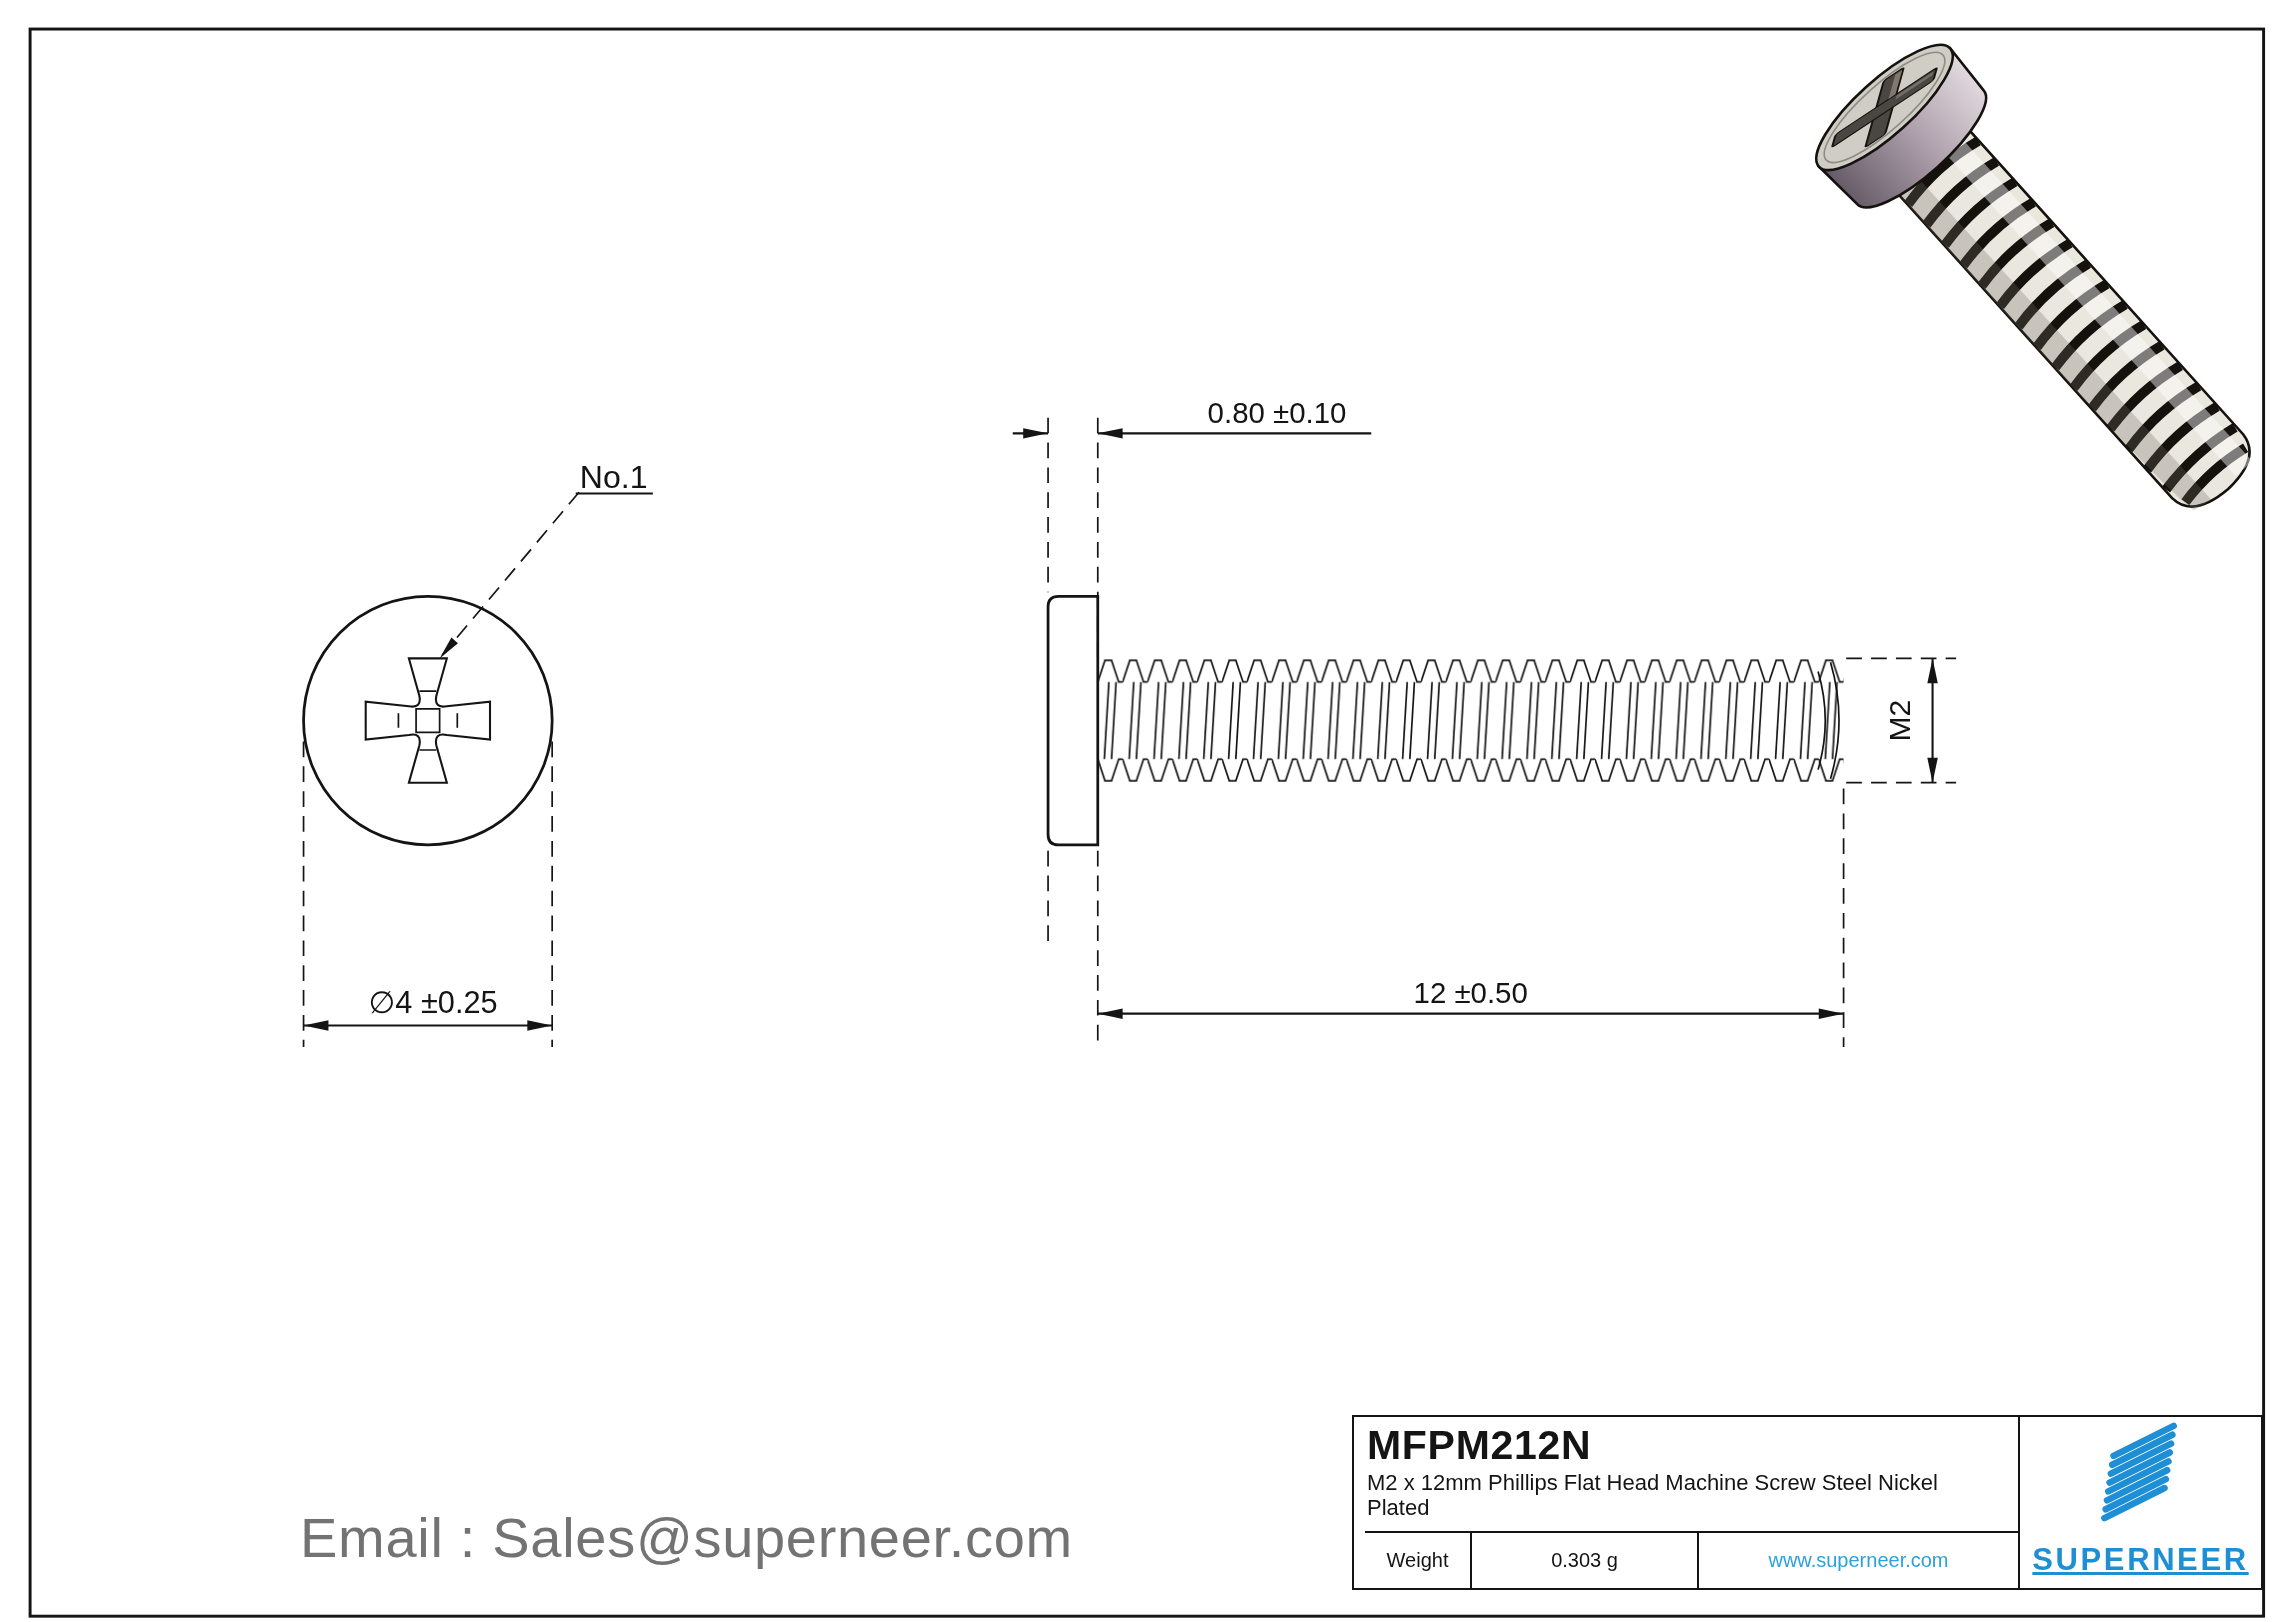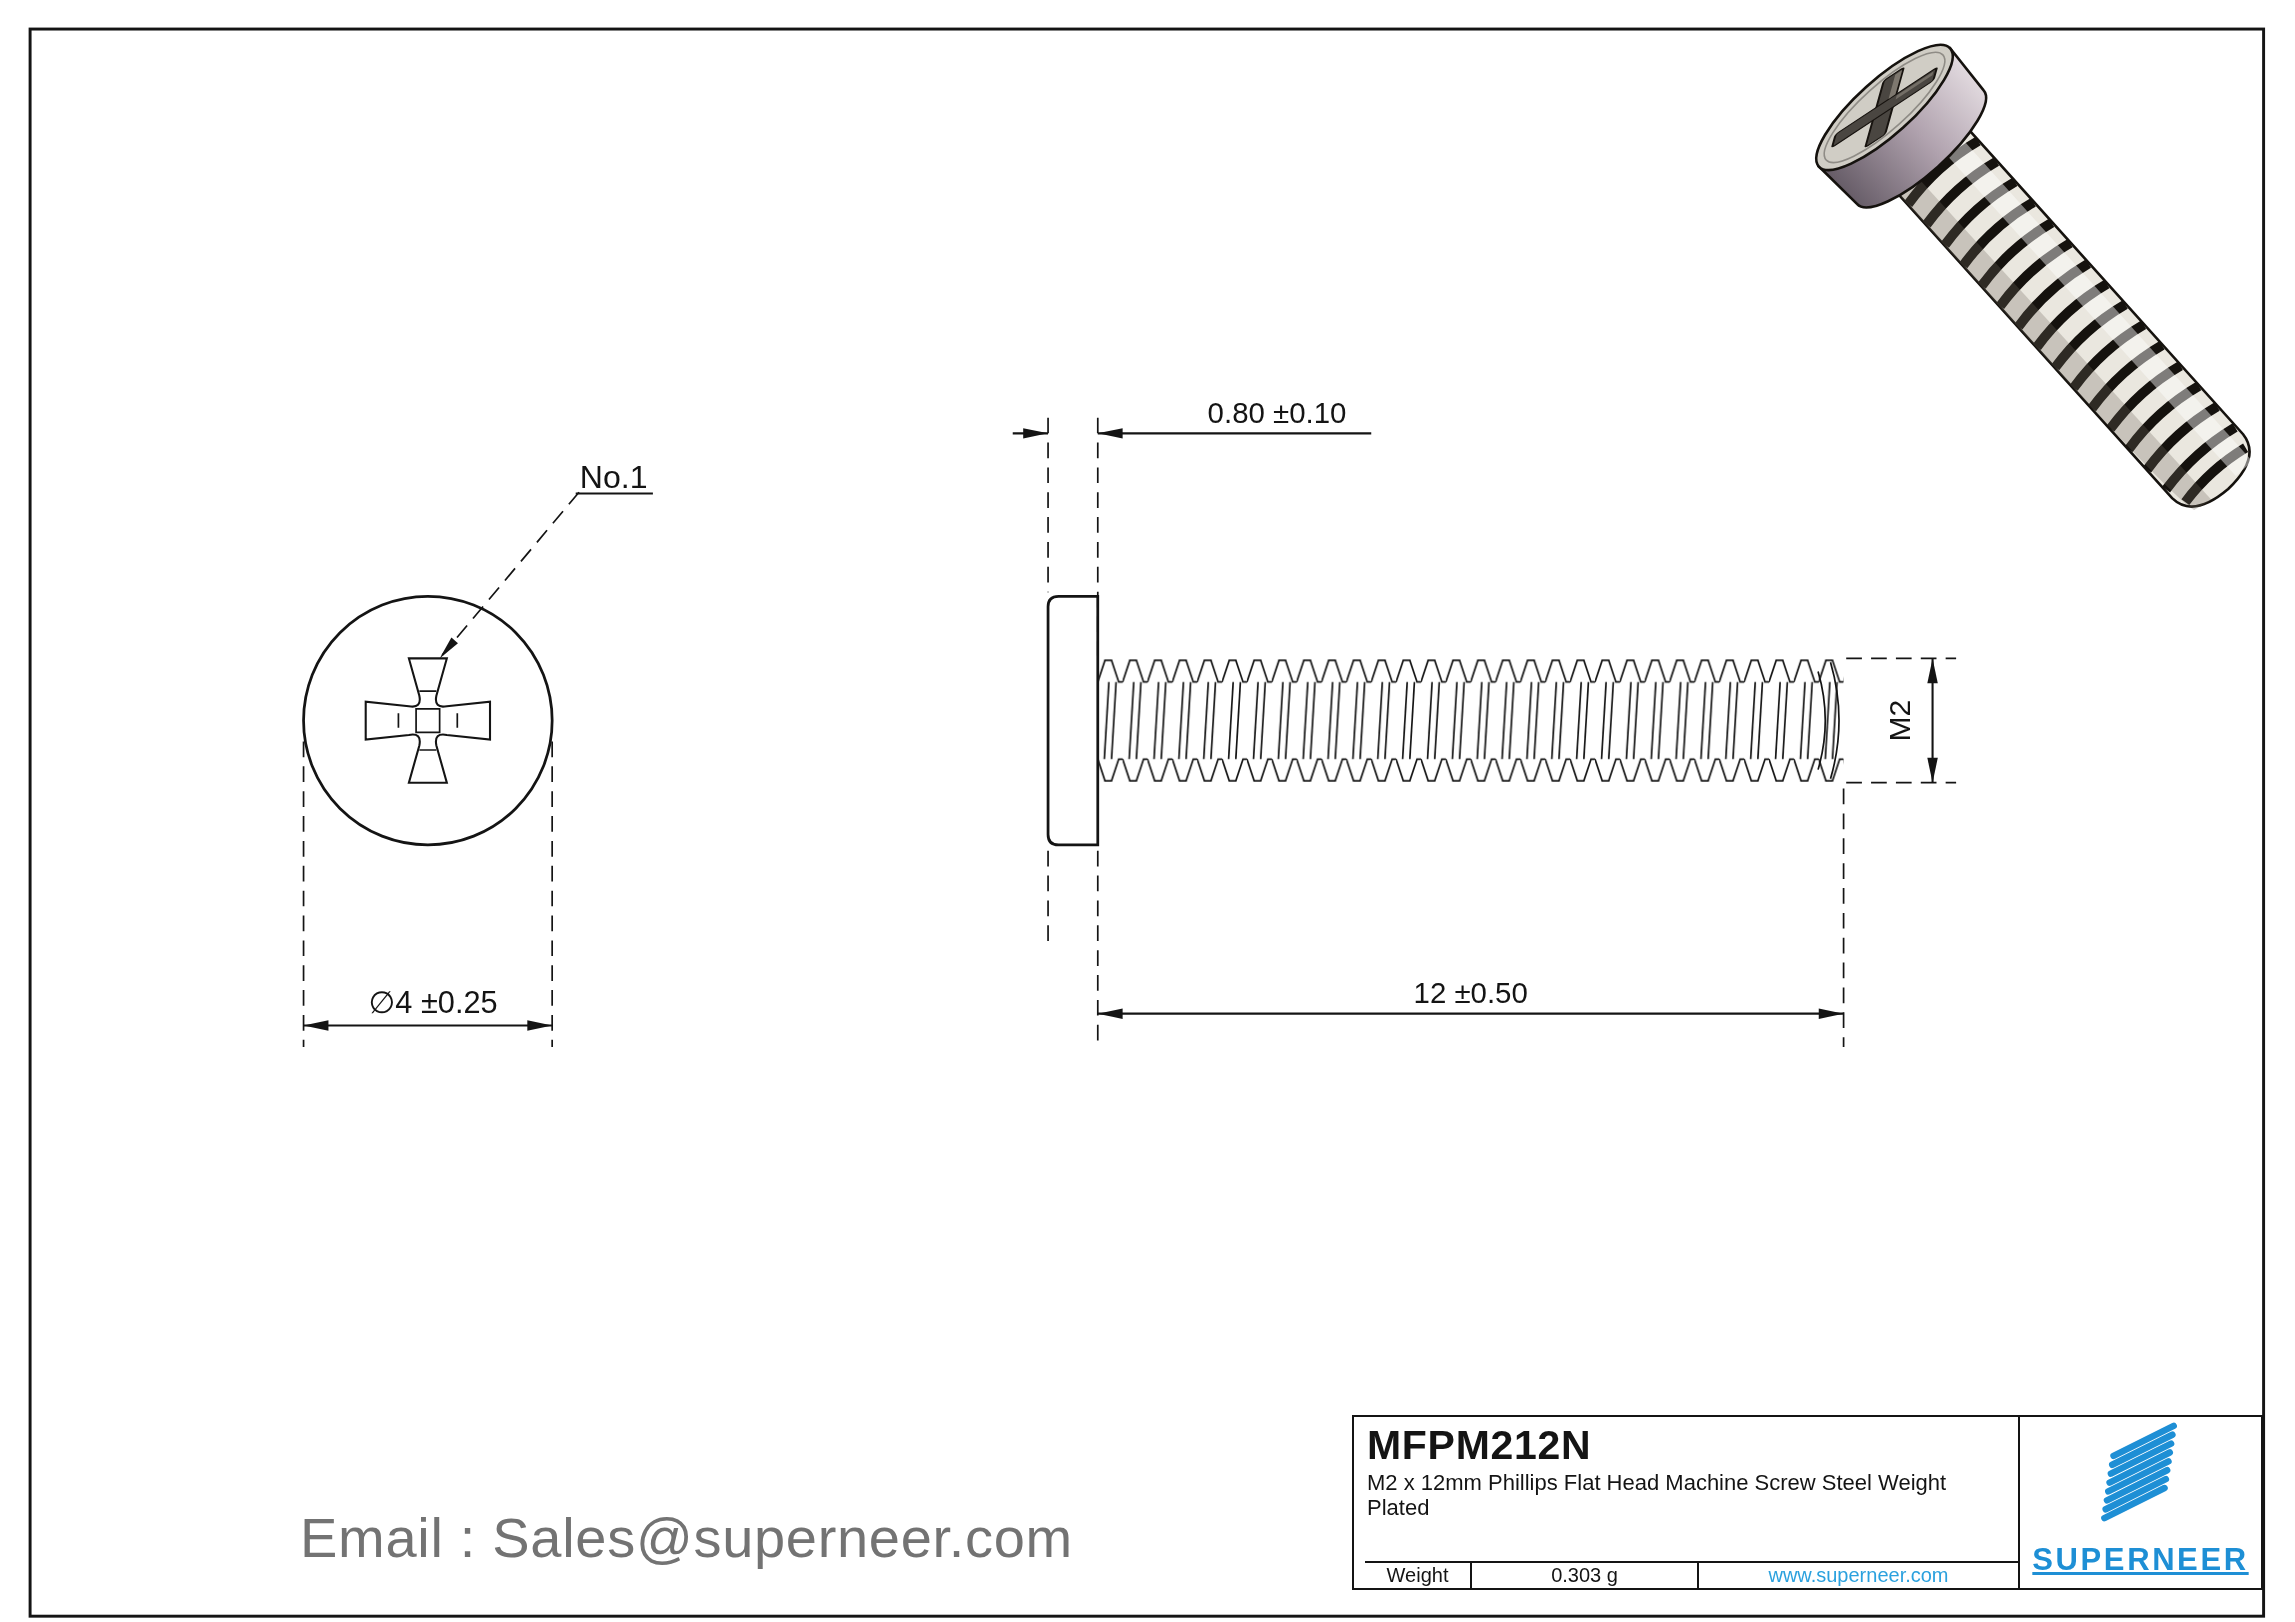--- a/index.html
+++ b/index.html
@@ -18,21 +18,21 @@
     position:absolute;left:300px;top:1505px;font-size:56px;letter-spacing:0.7px;color:#737373;
     white-space:nowrap;
   }
   
   .titleblock{
     position:absolute;left:1352px;top:1415px;width:911px;height:175px;
     border:2.6px solid #141414;box-sizing:border-box;display:flex;background:#fff;
   }
   .tb-left{width:666px;min-width:666px;display:flex;flex-direction:column;
     border-right:2.6px solid #141414;box-sizing:border-box;}
-  .tb-row1{height:144px;box-sizing:border-box;padding:5.2px 9.2px 0 13px;overflow:hidden;}
+  .tb-row1{height:114px;box-sizing:border-box;padding:5.2px 9.2px 0 13px;overflow:hidden;}
   .pn{font-size:41px;font-weight:bold;line-height:46px;letter-spacing:0.7px;}
   .desc{font-size:22px;line-height:25px;margin-top:2px;}
   .tb-row2,.tb-row3{display:flex;border-top:2.6px solid #141414;box-sizing:border-box;}
   .tb-row2{height:30px;}
   .tb-row3{flex:1;margin-left:11px;}
   .tb-cell{display:flex;align-items:center;justify-content:center;font-size:20px;
     box-sizing:border-box;white-space:nowrap;overflow:hidden;}
   .bdr{border-right:2.6px solid #141414;}
   .w1{width:107px;min-width:107px;}
   .w2{width:227px;min-width:227px;}
@@ -147,21 +147,21 @@
       </g>
     </g>
   </svg>
 
   <div class="email">Email : Sales@superneer.com</div>
 
   <div class="titleblock">
     <div class="tb-left">
       <div class="tb-row1">
         <div class="pn">MFPM212N</div>
-        <div class="desc"><span>M2 x 12mm Phillips Flat Head Machine Screw Steel Weight</span><br>
+        <div class="desc"><span>M2 x 12mm Phillips Flat Head Machine Screw Steel Nickel</span><br>
           <span>Plated</span>
         </div>
       </div>
       <div class="tb-row3">
         <div class="tb-cell w1 bdr">Weight</div>
         <div class="tb-cell w2 bdr">0.303 g</div>
         <div class="tb-cell wf website">www.superneer.com</div>
       </div>
     </div>
     <div class="tb-logo">

